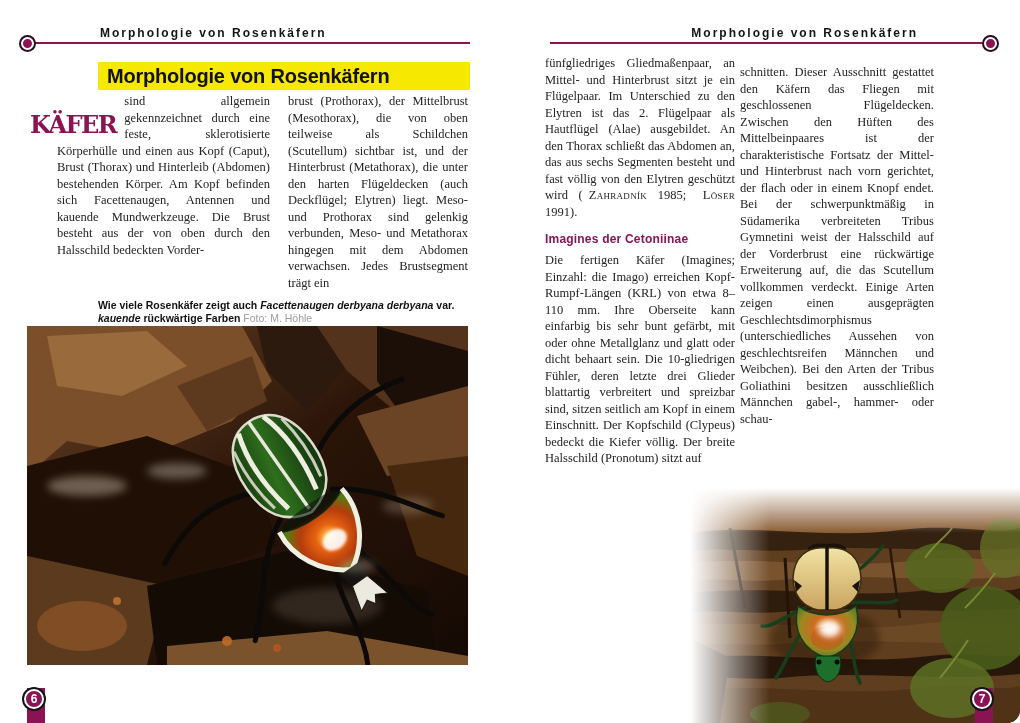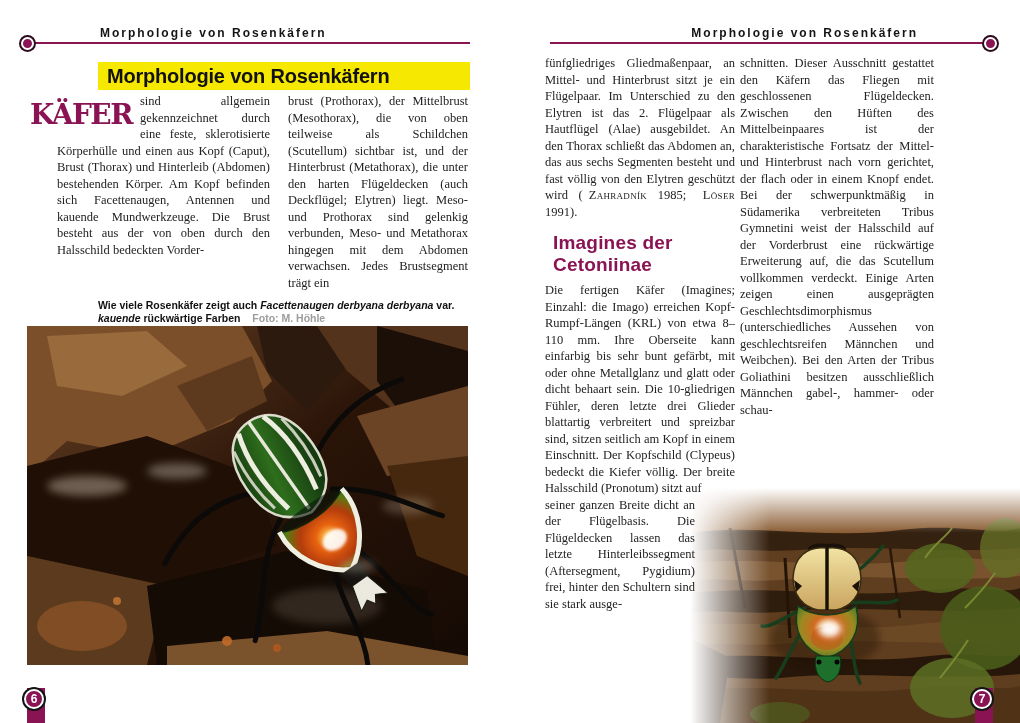--- a/index.html
+++ b/index.html
@@ -1,17 +1,17 @@
 <!DOCTYPE html>
 <html lang="de"><head>
 <meta charset="utf-8">
 <style>
   html,body{margin:0;padding:0;background:#ffffff;}
   .spread{position:relative;width:1020px;height:723px;background:#ffffff;overflow:hidden;
-          font-family:"Liberation Serif",serif;color:#1f1f1f;}
+          font-family:"Liberation Serif",serif;color:#1f1f1f;border-radius:13px;}
   .page{position:absolute;top:0;width:510px;height:723px;}
   .page-left{left:0;}
   .page-right{left:510px;}
 
   
   .runhead-text{position:absolute;top:26px;font-family:"Liberation Sans",sans-serif;
                 font-weight:bold;font-size:12px;letter-spacing:2px;color:#141414;white-space:nowrap;}
   .page-left .runhead-text{left:100px;}
   .page-right .runhead-text{right:102px;}
   .rule{position:absolute;top:42px;height:2px;background:#8a1353;}
@@ -27,38 +27,38 @@
              background:#f6e800;font-family:"Liberation Sans",sans-serif;font-weight:bold;
              font-size:20px;line-height:28px;color:#111;padding:0 0 0 9px;box-sizing:border-box;
              letter-spacing:-0.2px;white-space:nowrap;overflow:hidden;}
 
   
   .col{position:absolute;}
   .body-text{margin:0;font-size:12.5px;line-height:16.5px;text-align:justify;color:#222;}
   .col-l1{left:57px;top:93px;width:213px;}
   .col-l2{left:288px;top:93px;width:180px;}
   .col-r1{left:35px;top:55px;width:190px;}
-  .col-r2{left:230px;top:55px;width:194px;}
-  .lead-word{float:left;font-family:"DejaVu Serif",serif;font-weight:bold;font-size:28px;
+  .col-r2{left:230px;top:64px;width:194px;}
+  .lead-word{float:left;font-family:"DejaVu Serif",serif;font-weight:bold;font-size:24px;
              line-height:30px;height:32px;letter-spacing:-1.5px;color:#8a1353;
-             margin:7px 8px 0 -27px;}
+             margin:17px 8px 0 -27px;}
   .narrow{width:150px;}
-  .subheading{margin:12px 0 6px 8px;font-family:"Liberation Sans",sans-serif;font-weight:bold;
-              font-size:19px;color:#8a1353;letter-spacing:0.2px;}
+  .subheading{margin:12px 0 6px 0;font-family:"Liberation Sans",sans-serif;font-weight:bold;
+              font-size:12px;color:#8a1353;letter-spacing:0.2px;}
   .seg-plain{}
   .seg-smallcaps{font-variant:small-caps;letter-spacing:0.3px;margin-left:6px;}
 
   
   .caption{position:absolute;margin:0;font-family:"Liberation Sans",sans-serif;
            font-weight:bold;font-size:10.5px;line-height:13px;color:#111;}
   .caption-left{left:98px;top:299px;width:372px;}
   .caption-right{left:230px;top:437px;width:194px;}
   .seg-bold{font-weight:bold;margin-top:28px;}
   .seg-bolditalic{font-weight:bold;font-style:italic;}
-  .seg-credit{font-weight:bold;color:#9c9c9c;margin-left:9px;}
+  .seg-credit{font-weight:normal;color:#9c9c9c;}
 
   
   .photo{position:absolute;margin:0;overflow:hidden;}
   .photo-left{left:27px;top:326px;width:441px;height:339px;}
   .photo-right{left:180px;top:488px;width:330px;height:235px;}
   .photo svg{display:block;width:100%;height:100%;}
 
   
   .pagenum-bar{position:absolute;top:688px;width:18px;height:35px;background:#8a1353;z-index:5;}
   .page-left .pagenum-bar{left:27px;}
@@ -241,21 +241,20 @@
         </g>
         <rect x="0" y="0" width="330" height="45" fill="url(#rp-fadetop)"></rect>
         <rect x="0" y="0" width="80" height="235" fill="url(#rp-fadeleft)"></rect>
       </svg>
     </figure>
 
     <div class="col col-r1">
       <p class="body-text"><span class="seg-plain">fünfgliedriges Gliedmaßenpaar, an Mittel- und Hinterbrust sitzt je ein Flügelpaar. Im Unterschied zu den Elytren ist das 2. Flügelpaar als Hautflügel (Alae) ausgebildet. An den Thorax schließt das Abdomen an, das aus sechs Segmenten besteht und fast völlig von den Elytren geschützt wird (</span><span class="seg-smallcaps">Zahradník</span><span class="seg-plain"> 1985; </span><span class="seg-smallcaps">Löser</span><span class="seg-plain"> 1991).</span></p>
       <h2 class="subheading">Imagines der Cetoniinae</h2>
       <p class="body-text">Die fertigen Käfer (Imagines; Einzahl: die Imago) erreichen Kopf-Rumpf-Längen (KRL) von etwa 8–110 mm. Ihre Oberseite kann einfarbig bis sehr bunt gefärbt, mit oder ohne Metallglanz und glatt oder dicht behaart sein. Die 10-gliedrigen Fühler, deren letzte drei Glieder blattartig verbreitert und spreizbar sind, sitzen seitlich am Kopf in einem Einschnitt. Der Kopfschild (Clypeus) bedeckt die Kiefer völlig. Der breite Halsschild (Pronotum) sitzt auf</p>
-      <p class="body-text narrow">seiner ganzen Breite dicht an der Flügelbasis. Die Flügeldecken lassen das letzte Hinterleibssegment (Aftersegment, Pygidium) frei, hinter den Schultern sind sie stark ausge-</p>
     </div>
     <div class="col col-r2">
       <p class="body-text">schnitten. Dieser Ausschnitt gestattet den Käfern das Fliegen mit geschlossenen Flügeldecken. Zwischen den Hüften des Mittelbeinpaares ist der charakteristische Fortsatz der Mittel- und Hinterbrust nach vorn gerichtet, der flach oder in einem Knopf endet. Bei der schwerpunktmäßig in Südamerika verbreiteten Tribus Gymnetini weist der Halsschild auf der Vorderbrust eine rückwärtige Erweiterung auf, die das Scutellum vollkommen verdeckt. Einige Arten zeigen einen ausgeprägten Geschlechtsdimorphismus (unterschiedliches Aussehen von geschlechtsreifen Männchen und Weibchen). Bei den Arten der Tribus Goliathini besitzen ausschließlich Männchen gabel-, hammer- oder schau-</p>
     </div>
 
 
     <div class="pagenum-bar">
       <span class="pagenum-circle">7</span>
     </div>
   </section>

